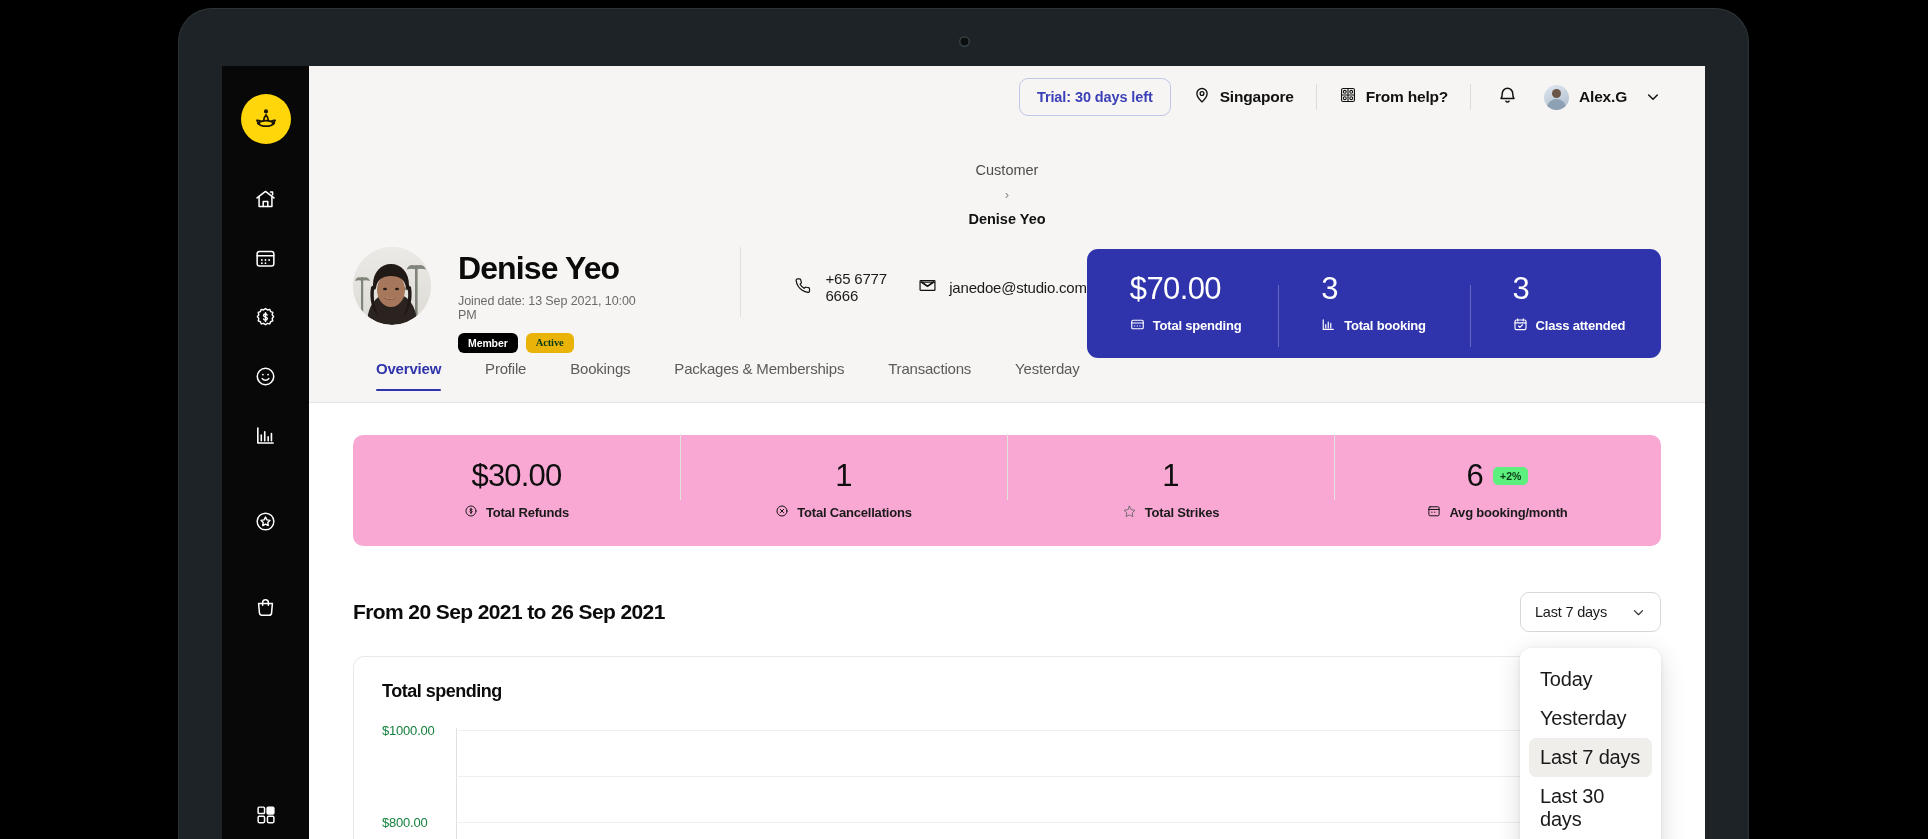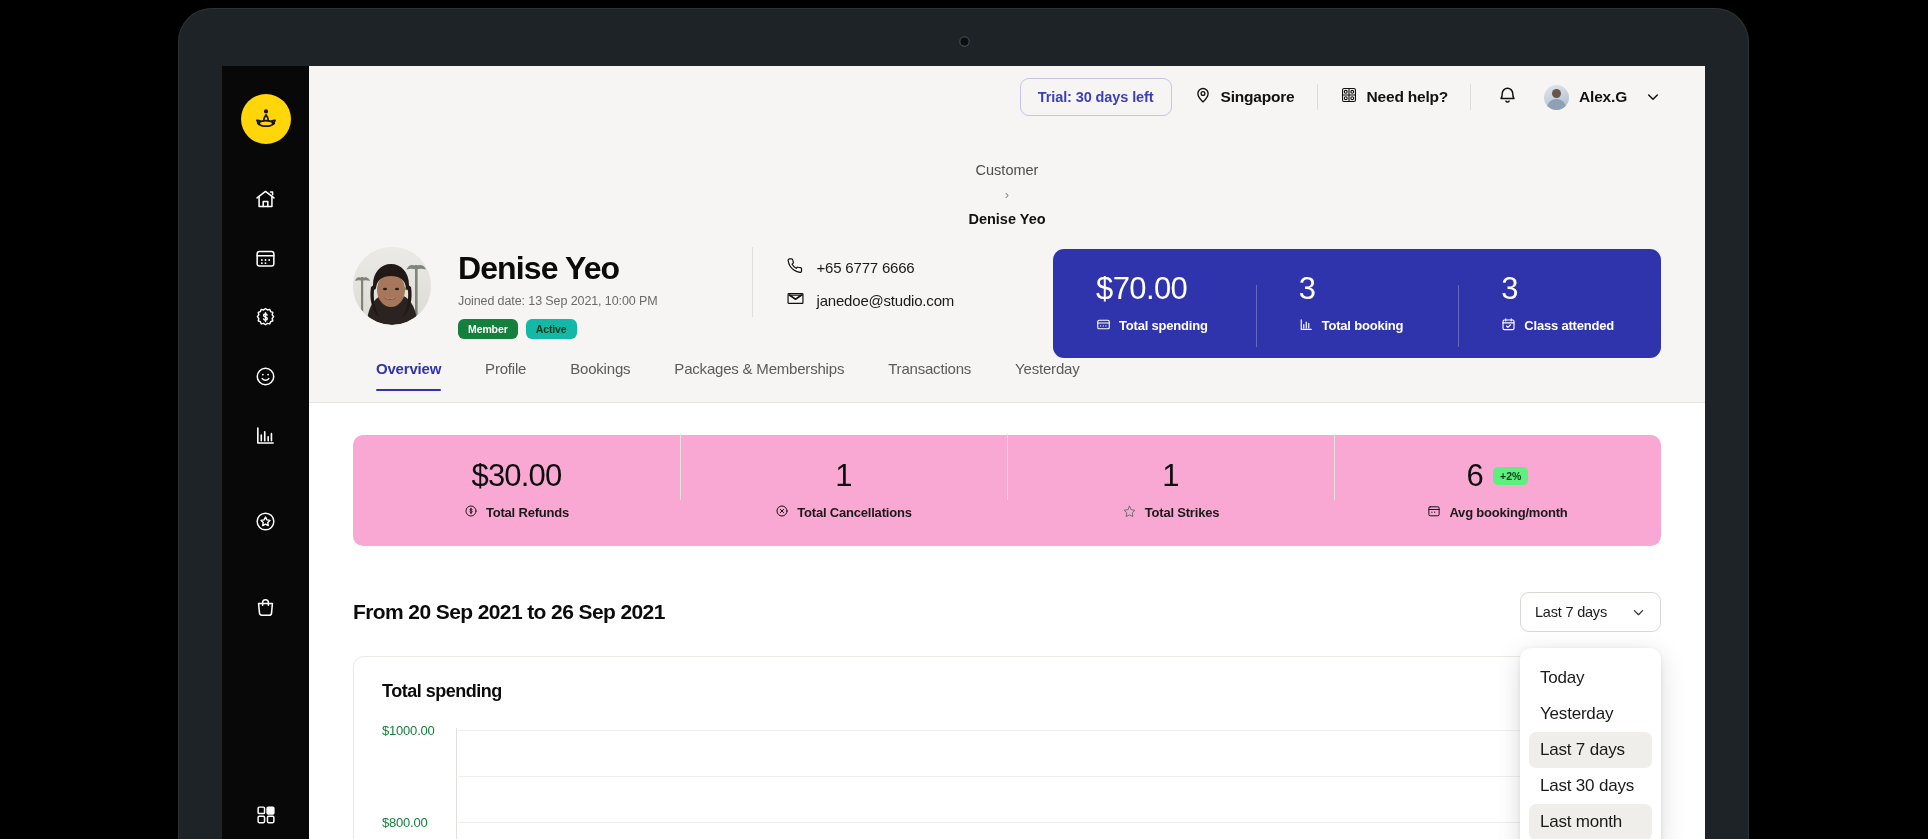--- a/index.html
+++ b/index.html
@@ -114,27 +114,27 @@
     background: #e3e2de;
   }
   #profile-identity { margin-left: 27px; padding-top: 5px; }
   #customer-name { font-size: 32px; font-weight: 800; color: #0b0b0b; letter-spacing: -0.9px; line-height: 1.05; }
   #joined-date { margin-top: 8px; font-size: 12.5px; color: #6a6a6a; letter-spacing: -0.1px; }
   #tag-row { display: flex; gap: 8px; margin-top: 11px; }
   .tag {
     font-size: 10.5px; font-weight: 700; border-radius: 6px;
     padding: 4px 10px; letter-spacing: -0.1px;
   }
-  .tag-member { background: #15803d; color: #ffffff; border-radius: 6px; }
-  .tag-active { background: #14b8a6; color: #073b17; }
+  .tag-member { background: #000000; color: #ffffff; border-radius: 6px; }
+  .tag-active { background: #eab308; color: #073b17; font-family: Liberation Serif, serif; }
 
   #contact-block {
-    margin-left: 94px; padding-top: 10px; padding-left: 34px;
+    margin-left: 94px; padding-top: 10px; padding-left: 54px;
     border-left: 1px solid #e2e0dc; min-height: 70px;
-    display: flex; flex-direction: column; gap: 13px;
+    display: flex; flex-direction: row; gap: 13px;
   }
   .contact-line { display: flex; align-items: center; gap: 13px; font-size: 15px; color: #1a1a1a; letter-spacing: -0.2px; }
 
   
   #summary-card {
     margin-left: auto;
     width: 608px; height: 109px;
     background: #2f34ac; border-radius: 11px;
     display: flex; align-items: center;
     margin-top: 2px;
@@ -198,21 +198,21 @@
   }
   #range-menu {
     position: absolute; right: 0; top: 56px;
     width: 141px; background: #fff;
     border-radius: 11px;
     box-shadow: 0 6px 26px rgba(0,0,0,0.14), 0 1px 4px rgba(0,0,0,0.08);
     padding: 12px 9px;
     z-index: 30;
   }
   .range-option {
-    font-size: 17px; color: #1a1a1a; letter-spacing: -0.2px;
+    font-size: 20px; color: #1a1a1a; letter-spacing: -0.2px;
     padding: 8px 11px; border-radius: 7px;
   }
   .range-option.is-selected { background: #f0eeea; }
 
   
   #chart-card {
     margin-top: 24px; background: #fff;
     border: 1px solid #ebe9e5; border-radius: 11px;
     padding: 24px 28px; height: 280px; position: relative;
   }
@@ -334,21 +334,21 @@
         <span>
           <svg width="18" height="18" viewBox="0 0 24 24" fill="none" stroke="#111" stroke-width="1.5">
             <rect x="3.4" y="3.4" width="17.2" height="17.2" rx="2"></rect>
             <path d="M12 3.4v17.2M3.4 12h17.2"></path>
             <circle cx="7.7" cy="7.7" r="1.9"></circle>
             <circle cx="16.3" cy="7.7" r="1.9"></circle>
             <circle cx="7.7" cy="16.3" r="1.9"></circle>
             <circle cx="16.3" cy="16.3" r="1.9"></circle>
           </svg>
         </span>
-        <span>Need help?</span>
+        <span>From help?</span>
       </div>
 
       <div class="topbar-divider"></div>
 
       <div id="bell-wrap">
         <span>
           <svg width="21" height="21" viewBox="0 0 24 24" fill="none" stroke="#111" stroke-width="1.7" stroke-linecap="round" stroke-linejoin="round">
             <path d="M6 9.8a6 6 0 1 1 12 0c0 4 1.4 5.6 1.4 5.6H4.6S6 13.8 6 9.8z"></path>
             <path d="M10.2 18.4a2 2 0 0 0 3.6 0"></path>
           </svg>

